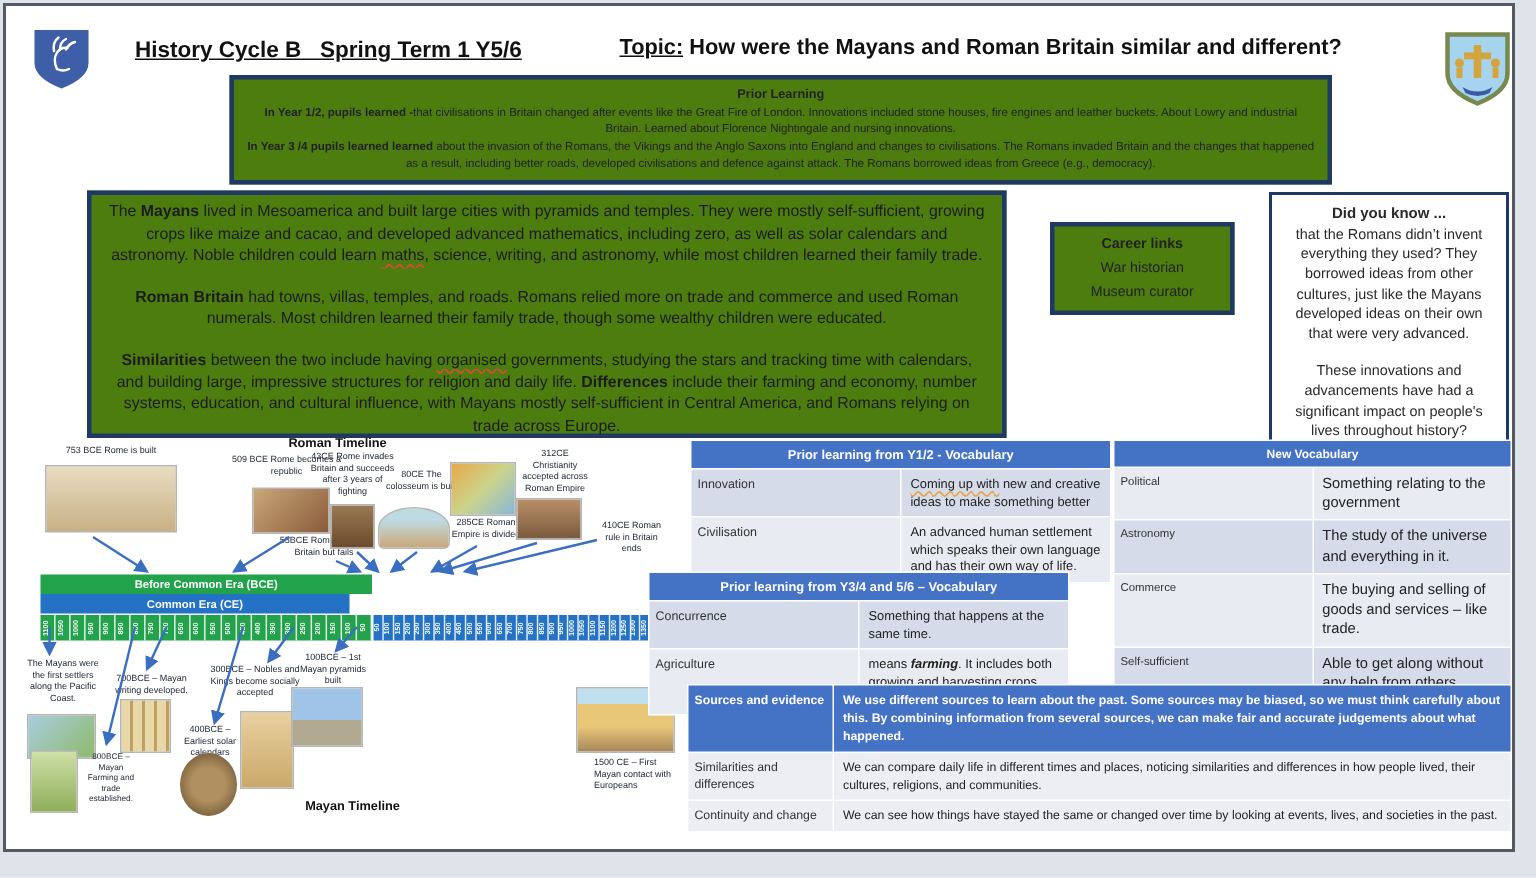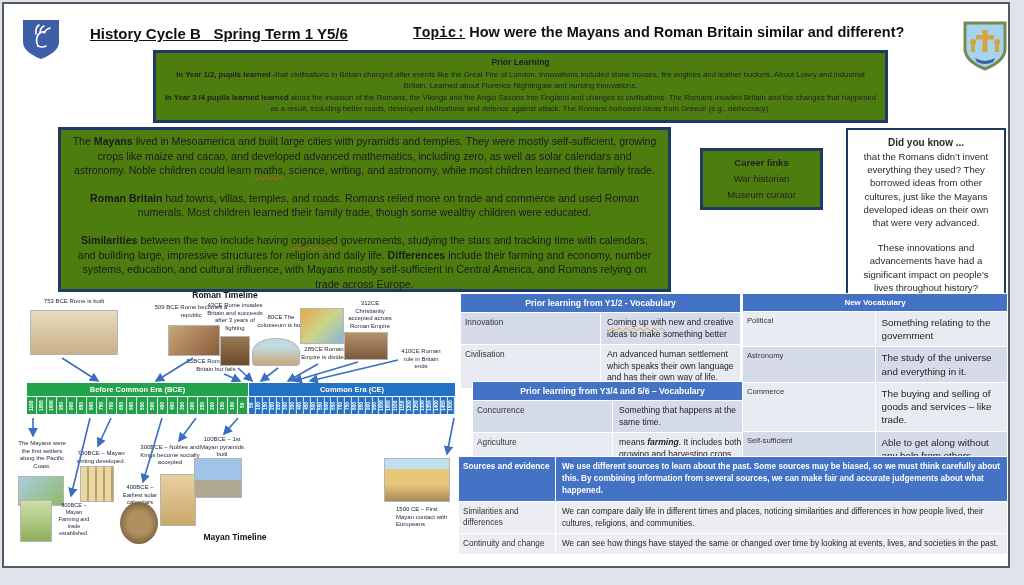--- a/index.html
+++ b/index.html
@@ -3,21 +3,21 @@
 <meta charset="utf-8">
 <style>
   html,body{margin:0;padding:0;}
   body{background:#dfe3ea;font-family:"Liberation Sans",sans-serif;-webkit-font-smoothing:antialiased;}
   #page{position:relative;width:1024px;height:585px;overflow:hidden;}
   .slide{position:absolute;left:2px;top:2px;width:1008px;height:566px;background:#fff;border:2px solid #565b63;box-sizing:border-box;}
   .abs{position:absolute;box-sizing:border-box;}
   
   .main-title{font-size:15px;font-weight:bold;text-decoration:underline;white-space:pre;color:#111;}
   .topic-line{font-size:14.5px;font-weight:bold;color:#111;}
-  .topic-label{text-decoration:underline;font-family:Liberation Mono, monospace;}
+  .topic-label{text-decoration:underline;}
   
   .navybox{border:3px solid #1f3864;background:#4d7c0f;}
   .navybox-thin{border:2.5px solid #1f3864;background:#fff;}
   .boxtitle{font-weight:bold;text-align:center;}
   .prior-box{padding:3px 8px;text-align:center;font-size:7.7px;line-height:1.5;color:#222;}
   .prior-box .boxtitle{font-size:8.5px;}
   .nk-box{padding:4px 10px;text-align:center;font-size:10.6px;line-height:1.38;color:#1c1c1c;}
   .nk-box .boxtitle{font-size:11px;text-decoration:underline;margin-bottom:2px;}
   .nk-box p{margin:0 0 13px 0;}
   .career-box{padding:4px 4px;text-align:center;font-size:9.5px;line-height:1.7;color:#222;}
@@ -129,21 +129,21 @@
     <div class="abs tl-img" style="left:210px;top:48px;width:30px;height:30px;background:linear-gradient(#9a7a52,#6b4a2e);"></div>
     <div class="abs tl-label" style="left:245px;top:26px;width:52px;">80CE The colosseum is built</div>
     <div class="abs tl-img" style="left:242px;top:50px;width:48px;height:28px;border-radius:50% 50% 4px 4px;background:linear-gradient(#bfdbe2 30%,#c9a878);"></div>
     <div class="abs tl-img" style="left:290px;top:20px;width:44px;height:36px;background:linear-gradient(135deg,#e8a84a,#cbd48a,#88b8d8);"></div>
     <div class="abs tl-label" style="left:288px;top:58px;width:52px;">285CE Roman Empire is divided</div>
     <div class="abs tl-label" style="left:336px;top:12px;width:48px;">312CE Christianity accepted across Roman Empire</div>
     <div class="abs tl-img" style="left:334px;top:44px;width:44px;height:28px;background:linear-gradient(#b89068,#7a5a3e);"></div>
     <div class="abs tl-label" style="left:388px;top:60px;width:46px;">410CE Roman rule in Britain ends</div>
 
     <div class="abs" style="left:17px;top:95px;width:428px;">
-      <div style="display:flex;">
+      <div style="display:flex;flex-direction:column;">
         <div class="band band-bce" style="width:221px;margin-right:1px;">Before Common Era (BCE)</div>
         <div class="band band-ce" style="width:206px;">Common Era (CE)</div>
       </div>
       <div style="display:flex;margin-top:1px;">
         <div class="ticks ticks-bce" style="width:221px;margin-right:1px;">
             <span class="tick">1100</span>
             <span class="tick">1050</span>
             <span class="tick">1000</span>
             <span class="tick">950</span>
             <span class="tick">900</span>
@@ -252,21 +252,21 @@
       <td class="term" style="width:70px;">Innovation</td>
       <td class="def"><span class="sq-yel">Coming up with</span> new and creative ideas to make something better</td>
     </tr>
     <tr class="shade-b">
       <td class="term">Civilisation</td>
       <td class="def">An advanced human settlement which speaks their own language and has their own way of life.</td>
     </tr>
   </tbody>
     </table>
 
-  <table class="abs vtab v12" style="left:472px;top:381px;width:281px;">
+  <table class="abs vtab v12" style="left:432px;top:381px;width:281px;">
     <tbody>
         <tr>
           <th class="thdr" colspan="2">Prior learning from Y3/4 and 5/6 – Vocabulary</th>
         </tr>
     <tr class="shade-a">
       <td class="term" style="width:70px;">Concurrence</td>
       <td class="def">Something that happens at the same time.</td>
     </tr>
     <tr class="shade-b">
       <td class="term">Agriculture</td>

